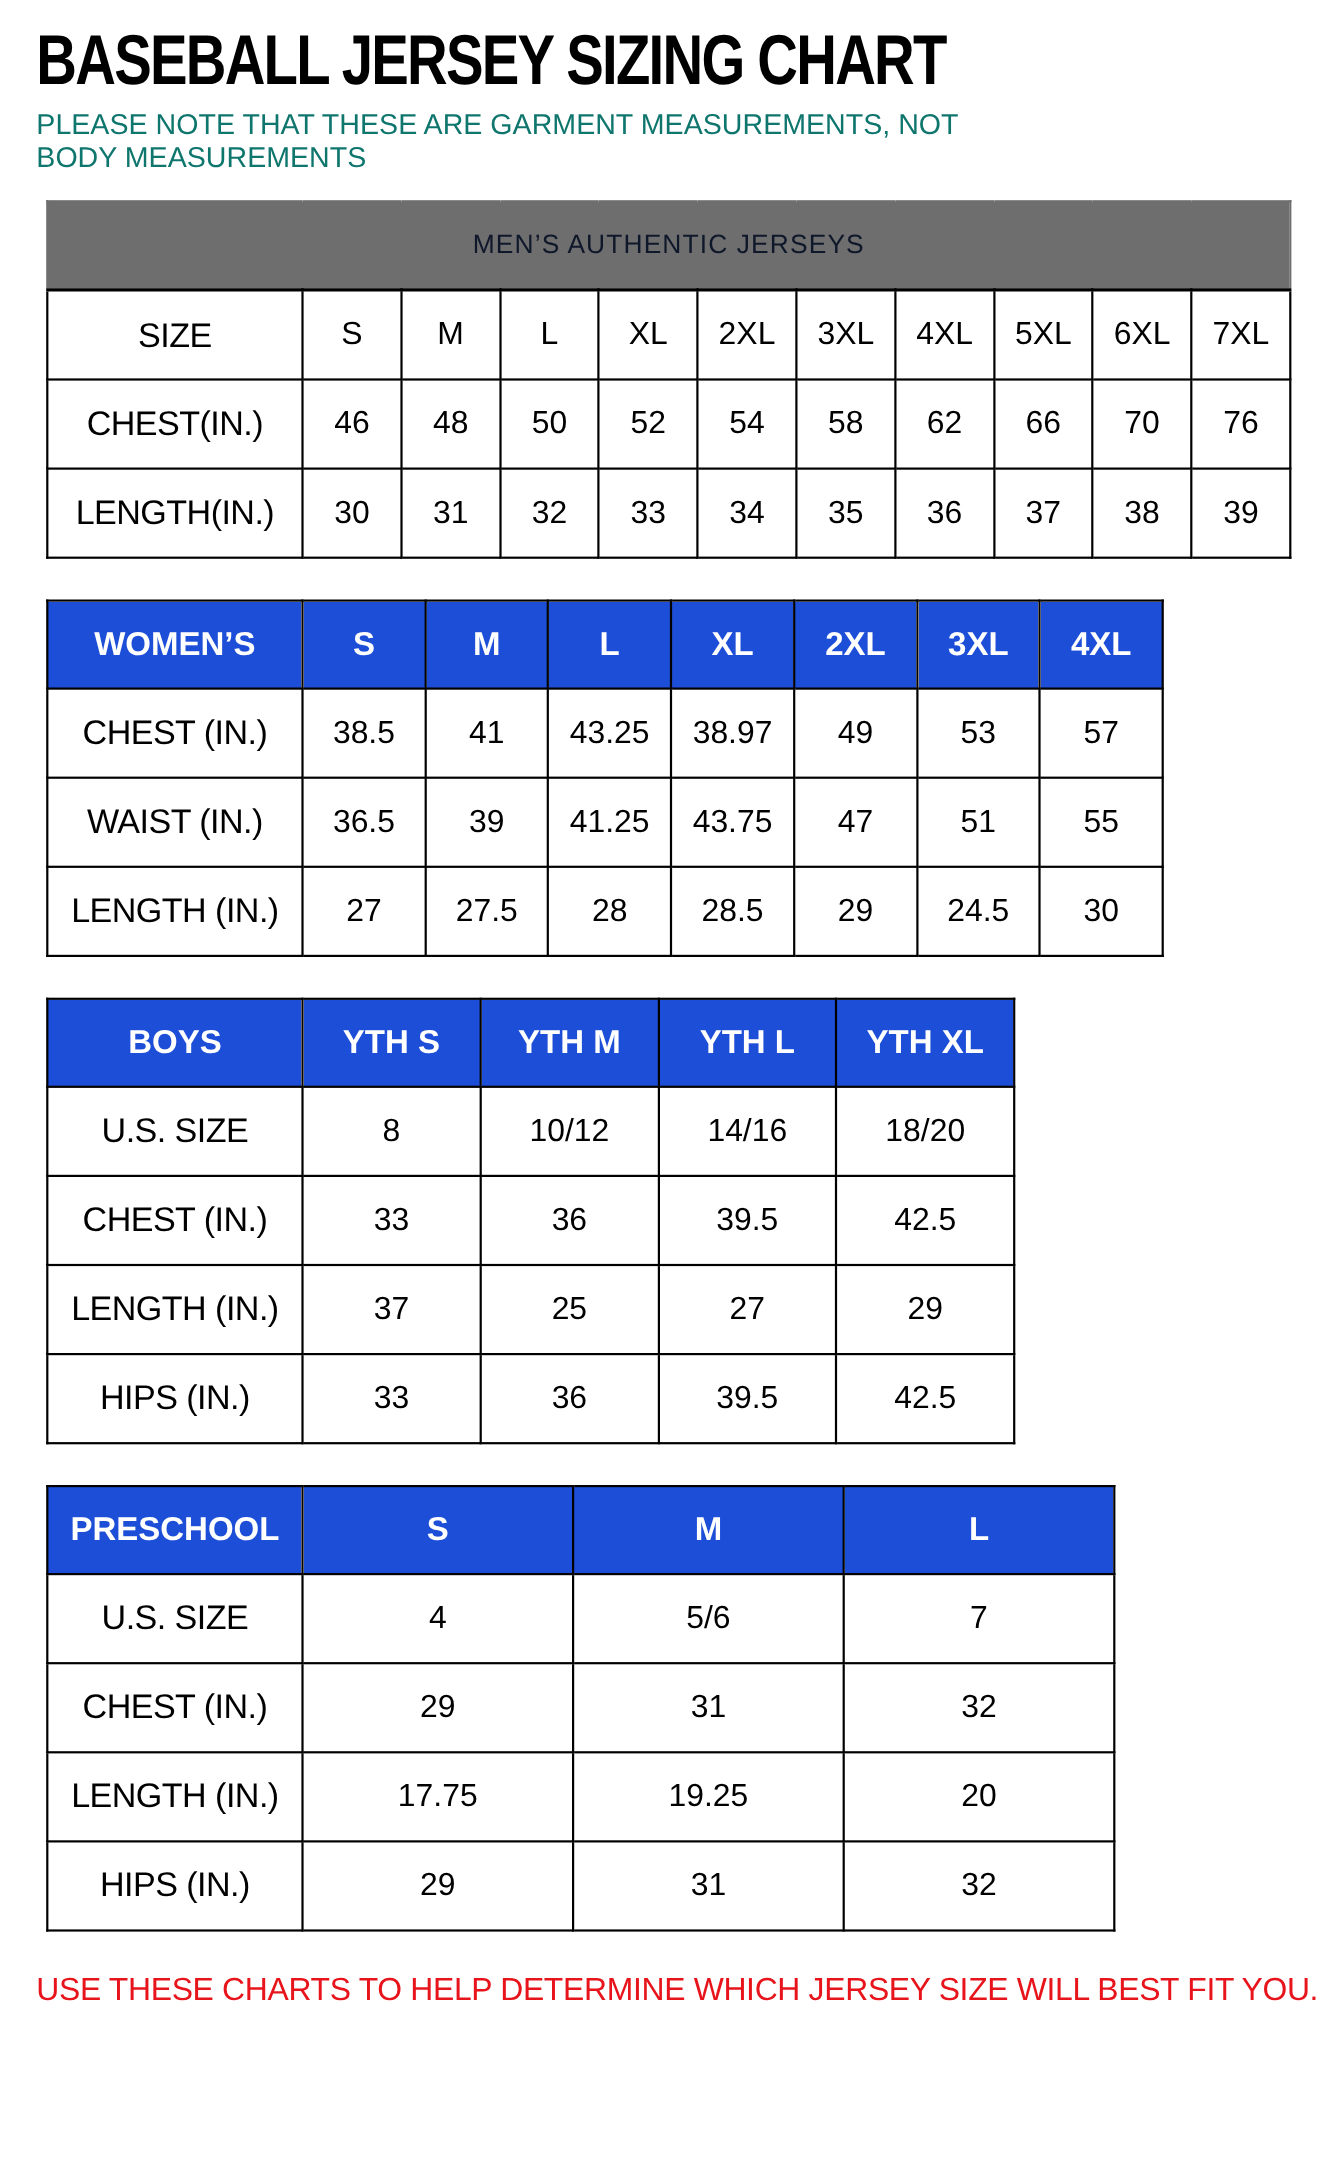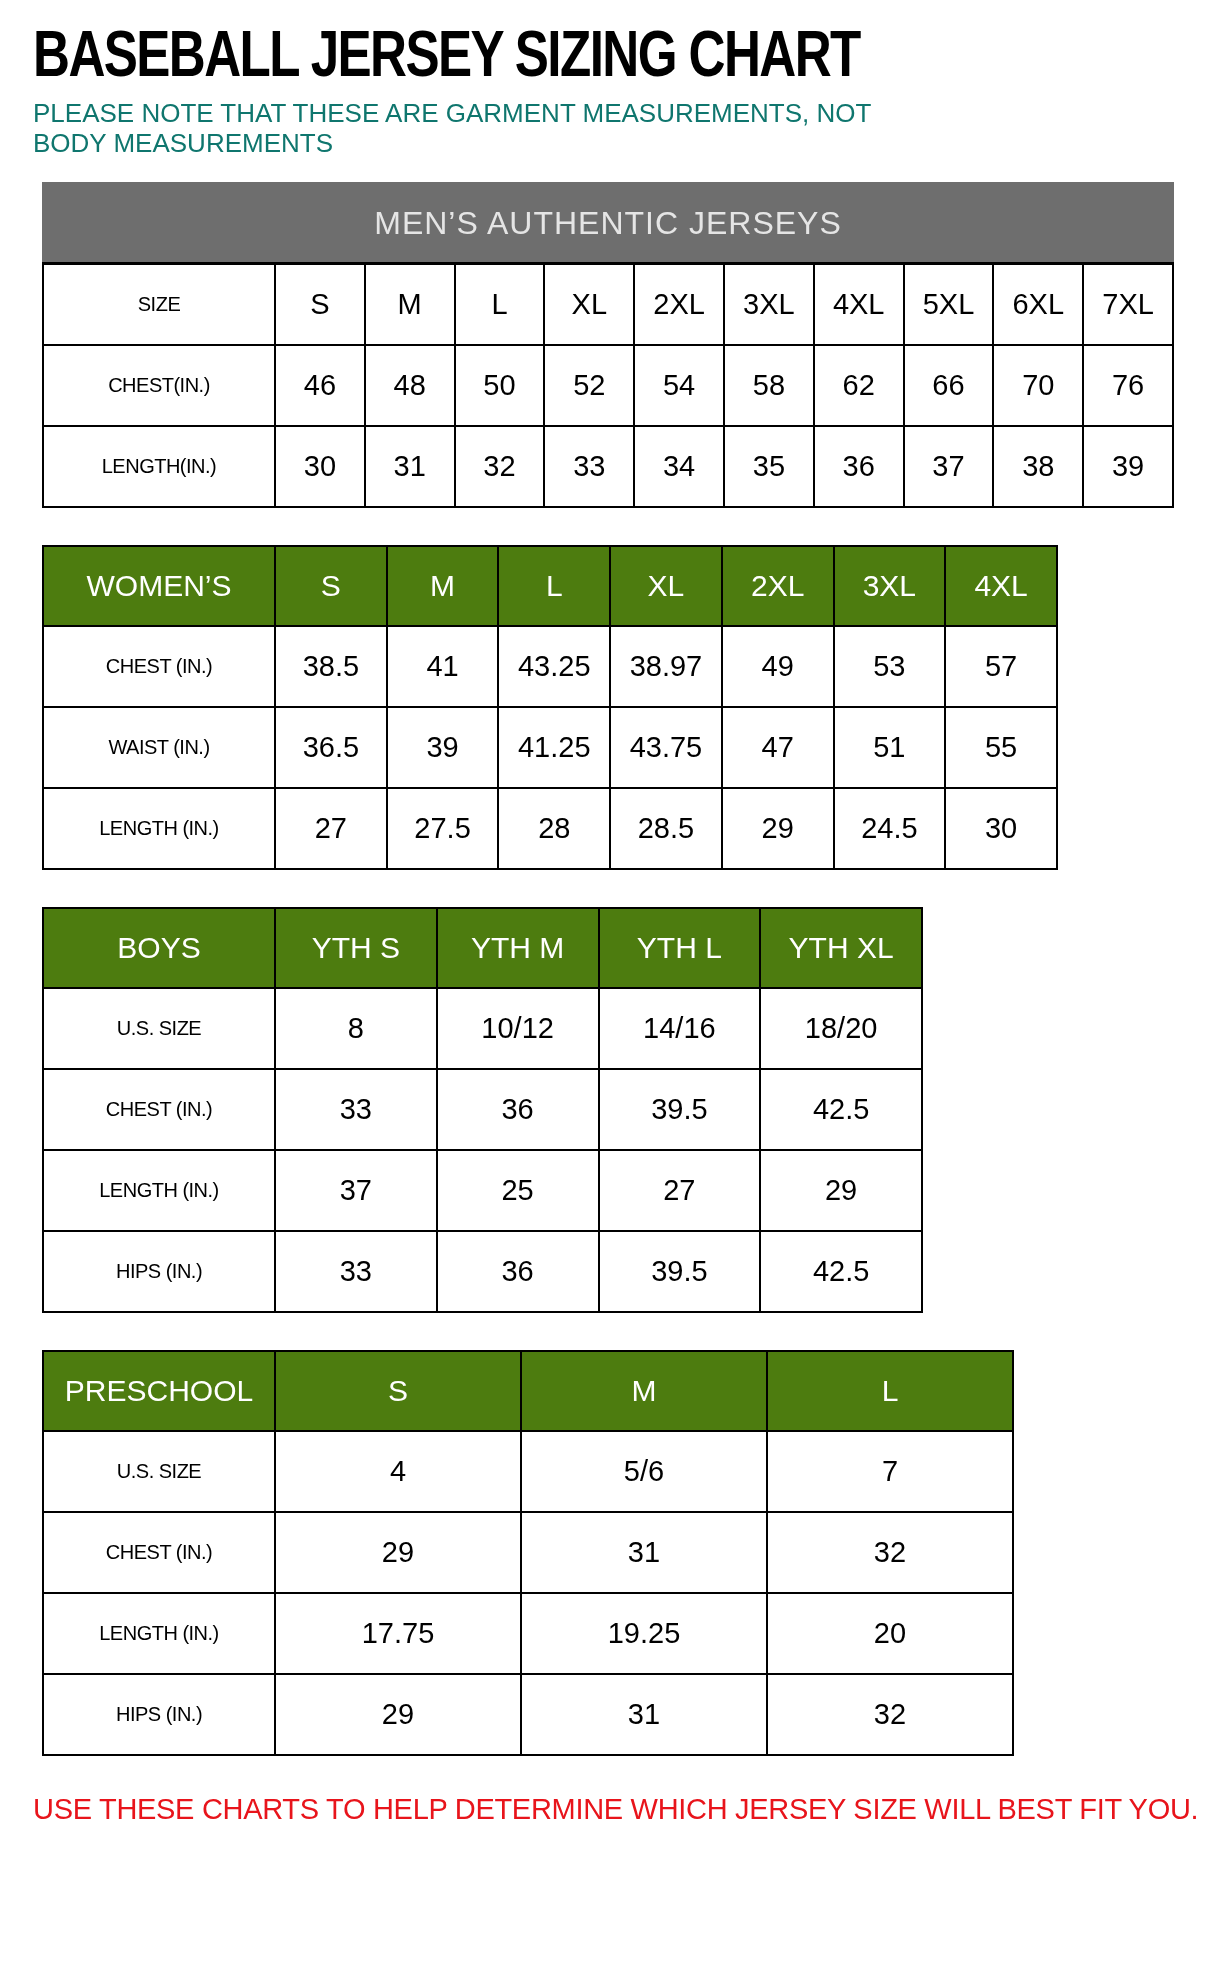--- a/index.html
+++ b/index.html
@@ -44,40 +44,40 @@
   table.size-table th,
   table.size-table td {
     border: 2px solid #000000;
     text-align: center;
     vertical-align: middle;
     padding: 0 2px;
     overflow: hidden;
   }
   .banner-cell {
     background: #6e6e6e;
-    color: #e5e5e5;
+    color: #0f172a;
     font-weight: 400;
-    font-size: 32px;
+    font-size: 24px;
     height: 78px;
     letter-spacing: 1px;
     border-color: #6e6e6e !important;
     border-bottom: 3px solid #000000 !important;
   }
   .gray-cell {
-    background: #4d7c0f;
+    background: #1d4ed8;
     color: #ffffff;
-    font-weight: 400;
+    font-weight: 700;
     font-size: 30px;
     height: 78px;
     border-bottom-width: 3px;
     margin-left: 48px;
   }
   .row-label {
     font-weight: 400;
-    font-size: 20px;
+    font-size: 31px;
     white-space: pre-line;
     letter-spacing: -0.5px;
   }
   .data-cell {
     font-size: 29px;
   }
   table.size-table tbody tr {
     height: 81px;
   }
   .footer-note {

